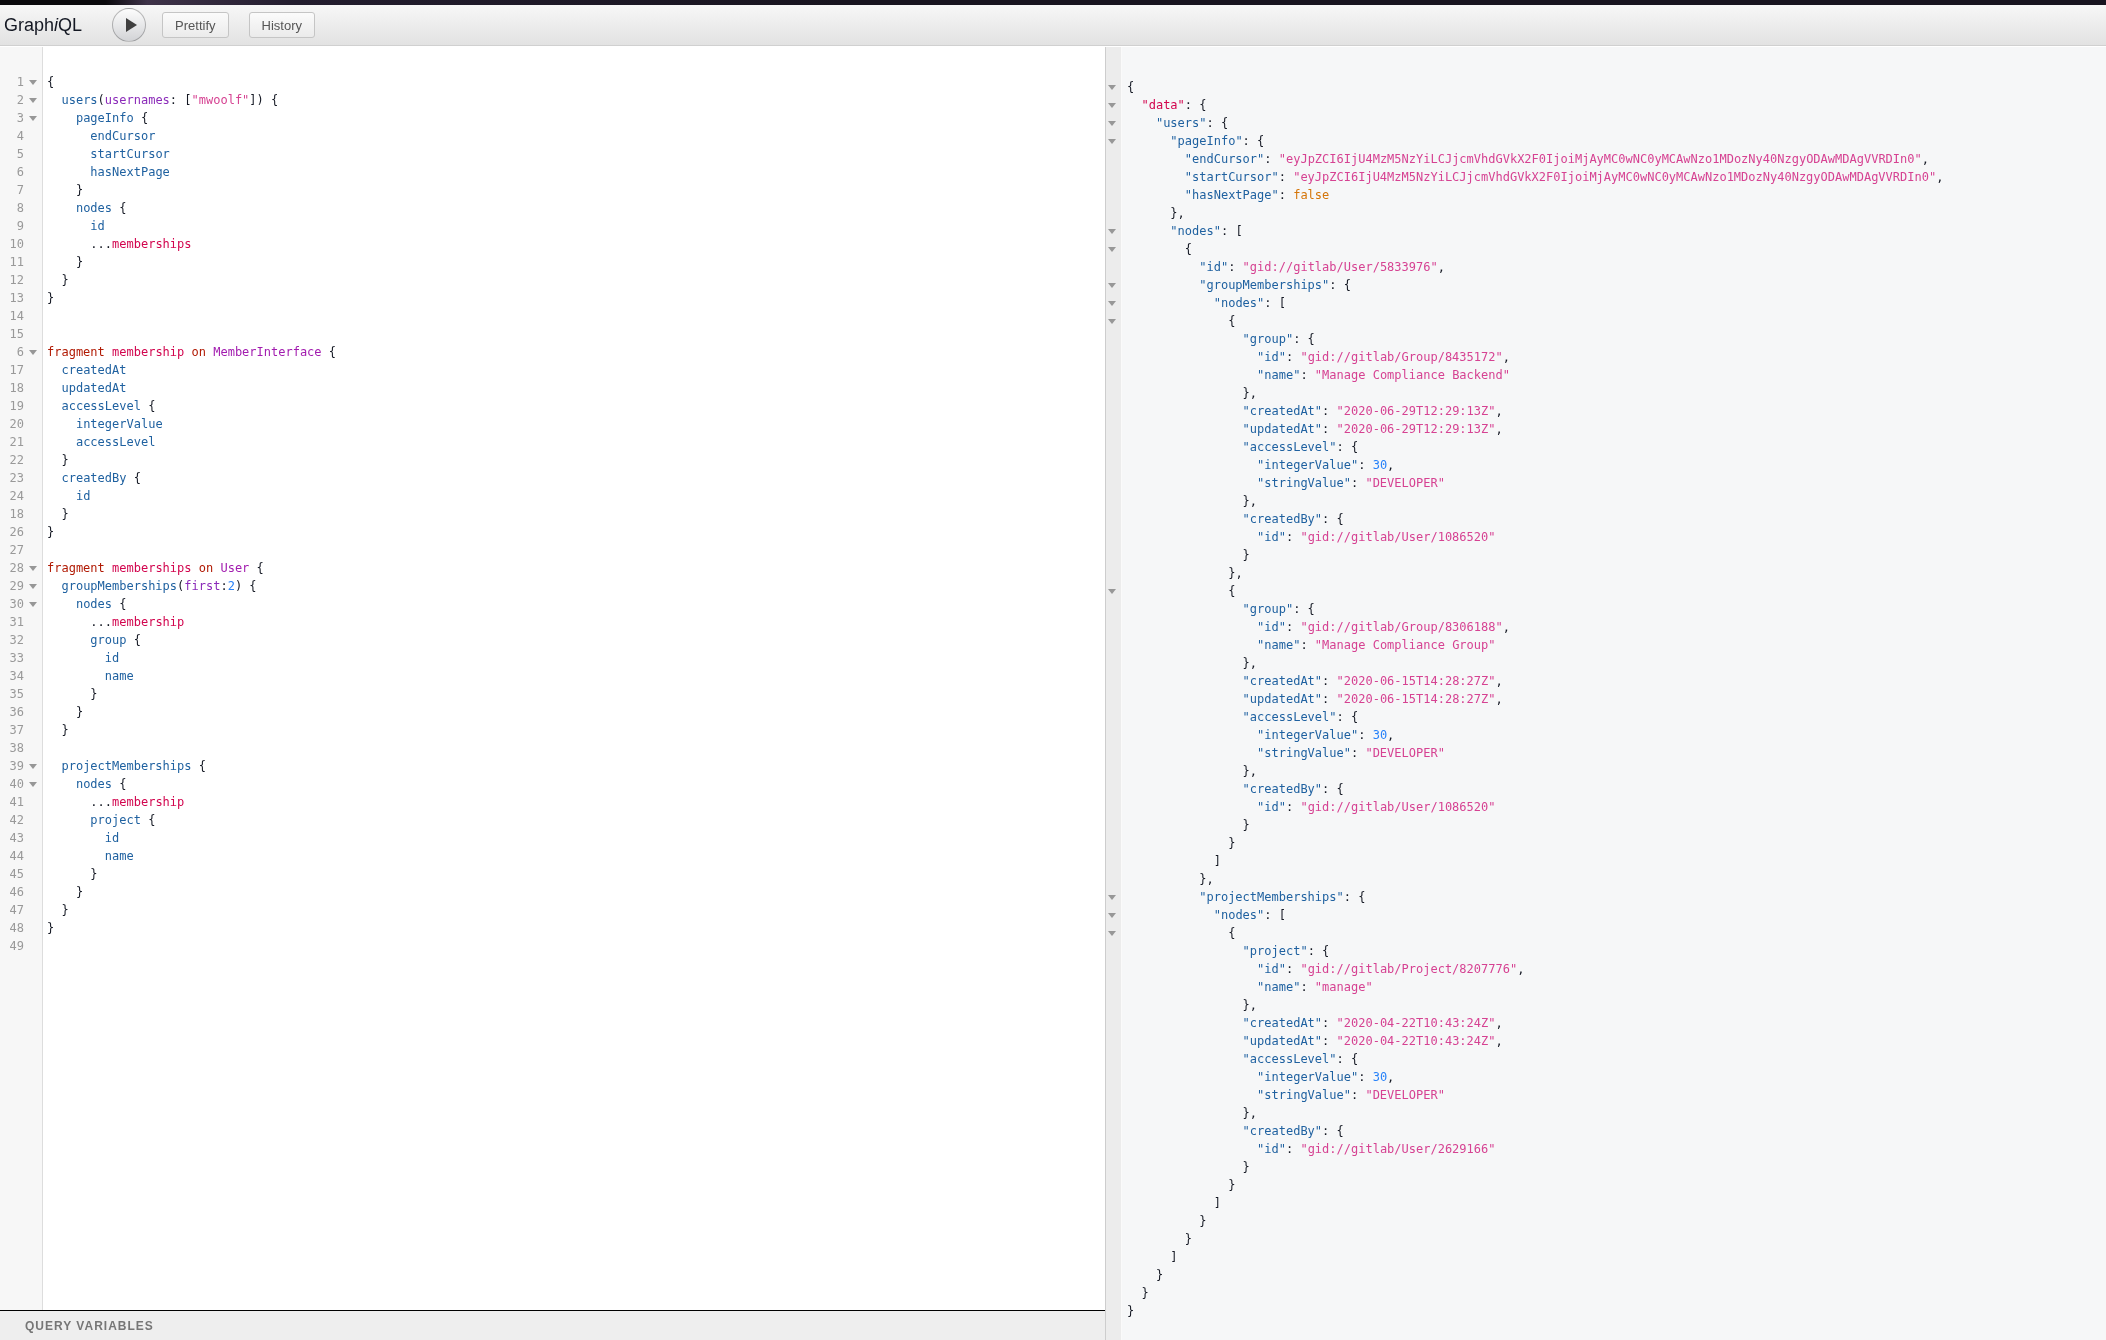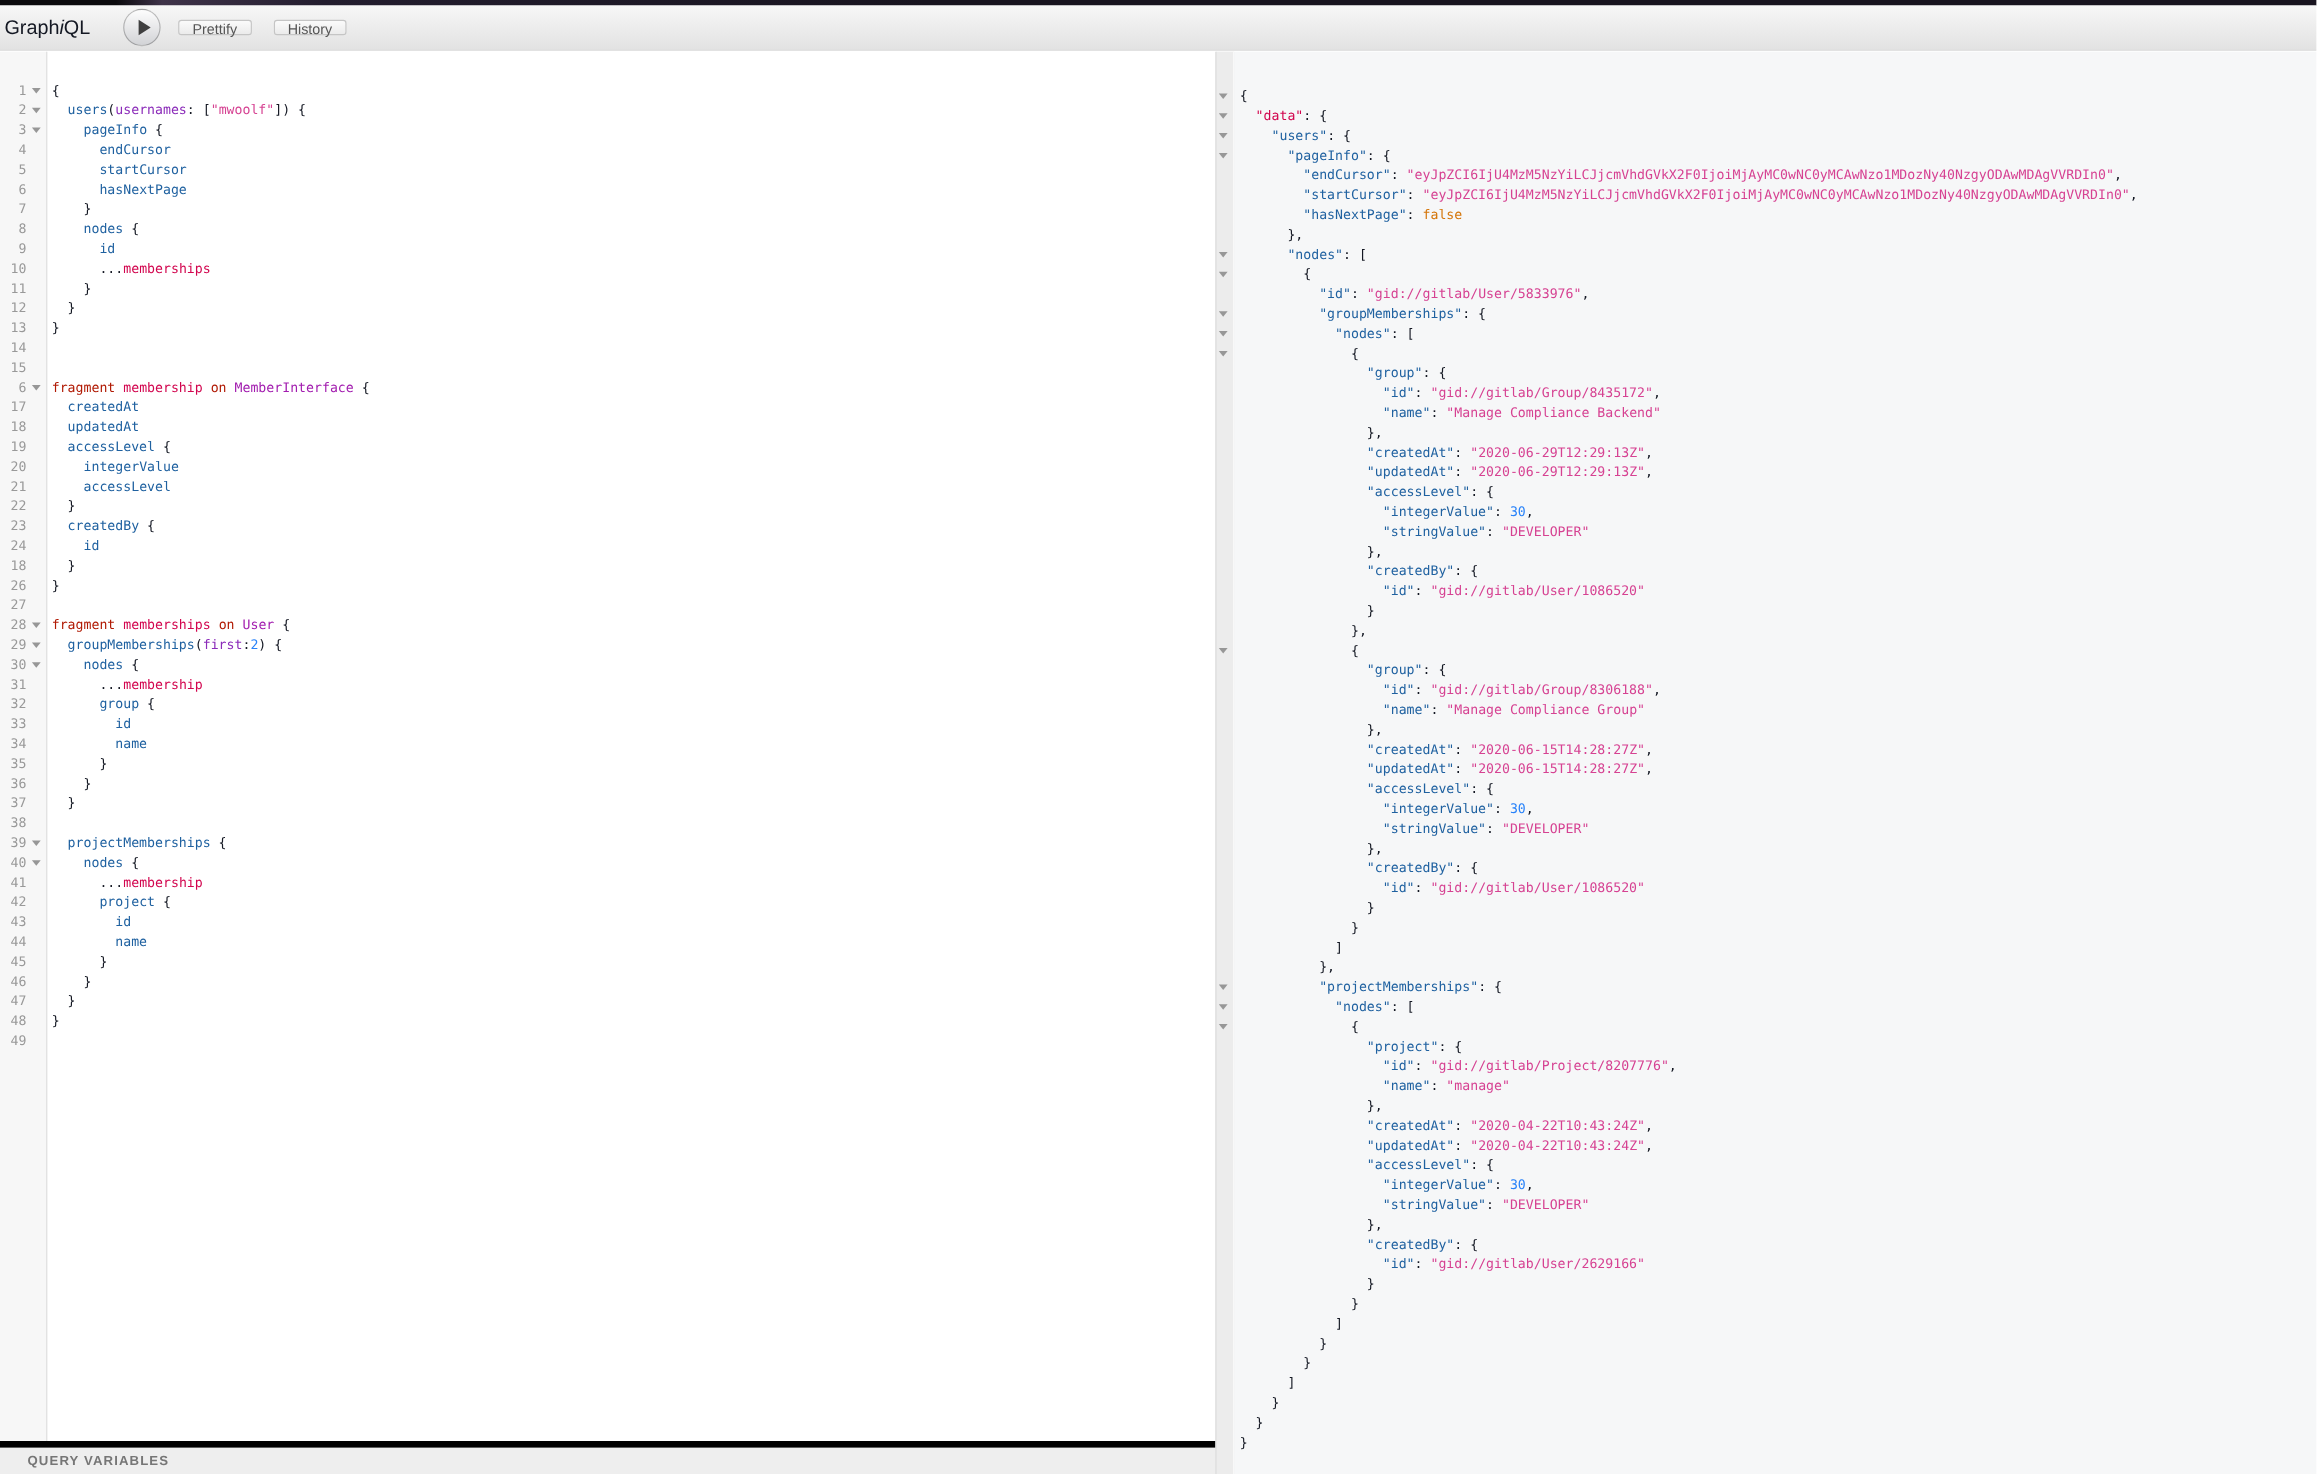--- a/index.html
+++ b/index.html
@@ -16,21 +16,21 @@
     border-bottom:1px solid #d0d0d0;
     display:flex;align-items:center;padding-left:4px;box-sizing:border-box;}
   .logo{font-size:18px;color:#141823;cursor:default;}
   .logo em{font-style:italic;}
   .execute-btn{margin-left:30px;width:34px;height:34px;border-radius:17px;
     background:linear-gradient(#fdfdfd,#d2d3d6);
     border:1px solid rgba(0,0,0,0.25);box-sizing:border-box;
     display:flex;align-items:center;justify-content:center;cursor:pointer;padding:0;}
   .play-icon{width:0;height:0;border-top:7px solid transparent;border-bottom:7px solid transparent;
     border-left:11px solid #3f3f3f;margin-left:4px;}
-  .tb-btn{margin-left:16px;height:14px;padding:0 12px;border-radius:3px;
+  .tb-btn{margin-left:16px;height:26px;padding:0 12px;border-radius:3px;
     background:linear-gradient(#fbfbfb,#ebebeb);
     border:1px solid #c5c5c5;color:#555;font-size:13px;
     font-family:"Liberation Sans",sans-serif;cursor:pointer;}
   .tb-btn + .tb-btn{margin-left:20px;text-align:right;}
 
   
   .workspace{position:absolute;top:47px;left:0;right:0;bottom:0;}
 
   .editor-pane{position:absolute;left:0;top:0;bottom:0;width:1105px;background:#fff;}
   .editor-gutter-bg{position:absolute;left:0;top:0;bottom:30px;width:42px;
@@ -65,21 +65,21 @@
   .t-a{color:#8B2BB9}   
   .t-s{color:#D64292}   
   .t-k{color:#B11A04}   
   .t-d{color:#D2054E}   
   .t-y{color:#a21caf}   
   .t-m{color:#2882F9}   
   .t-b{color:#D47509}   
 
   
   .variables-bar{position:absolute;left:0;right:0;bottom:0;height:30px;
-    background:#eeeeee;border-top:6px solid #000000;box-sizing:border-box;
+    background:#eeeeee;border-top:1px solid #000000;box-sizing:border-box;
     display:flex;align-items:center;padding-left:25px;cursor:row-resize;}
   .variables-title{font-size:12px;font-weight:bold;letter-spacing:1px;
     color:#767676;text-transform:uppercase;}
 </style>
 </head>
 <body>
 
 <div class="top-strip"></div>
 
 <div class="toolbar">

